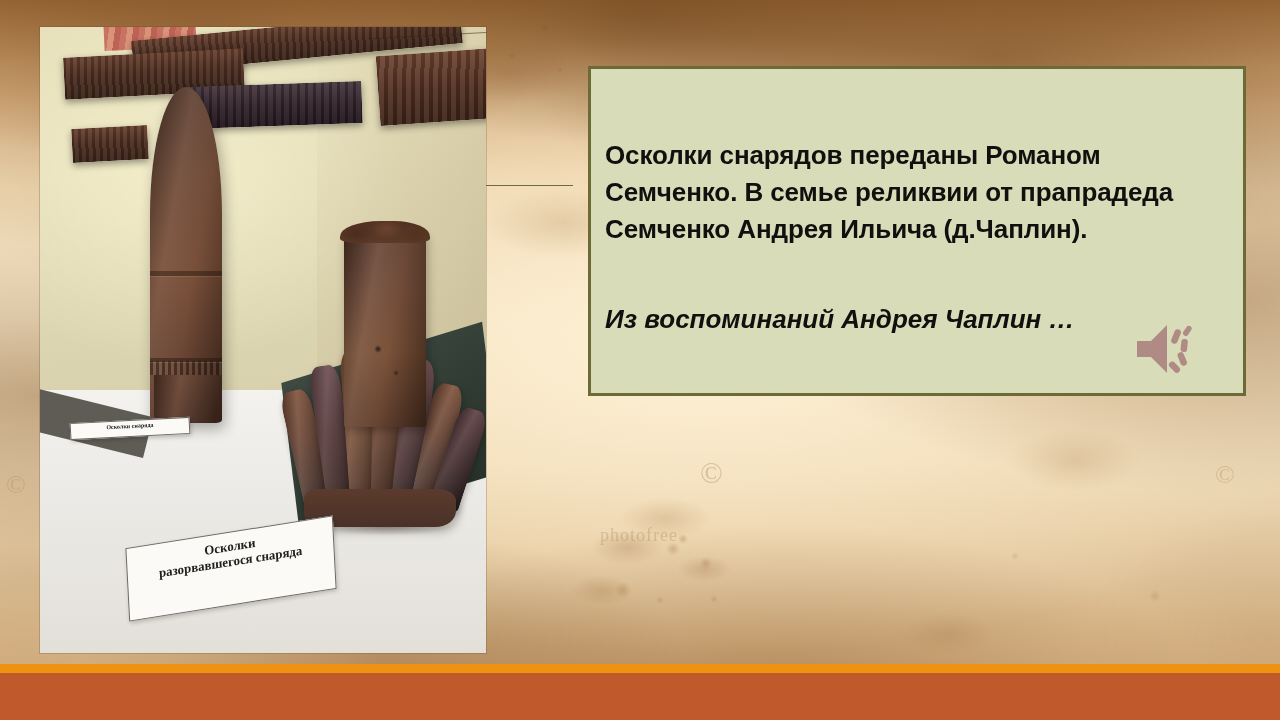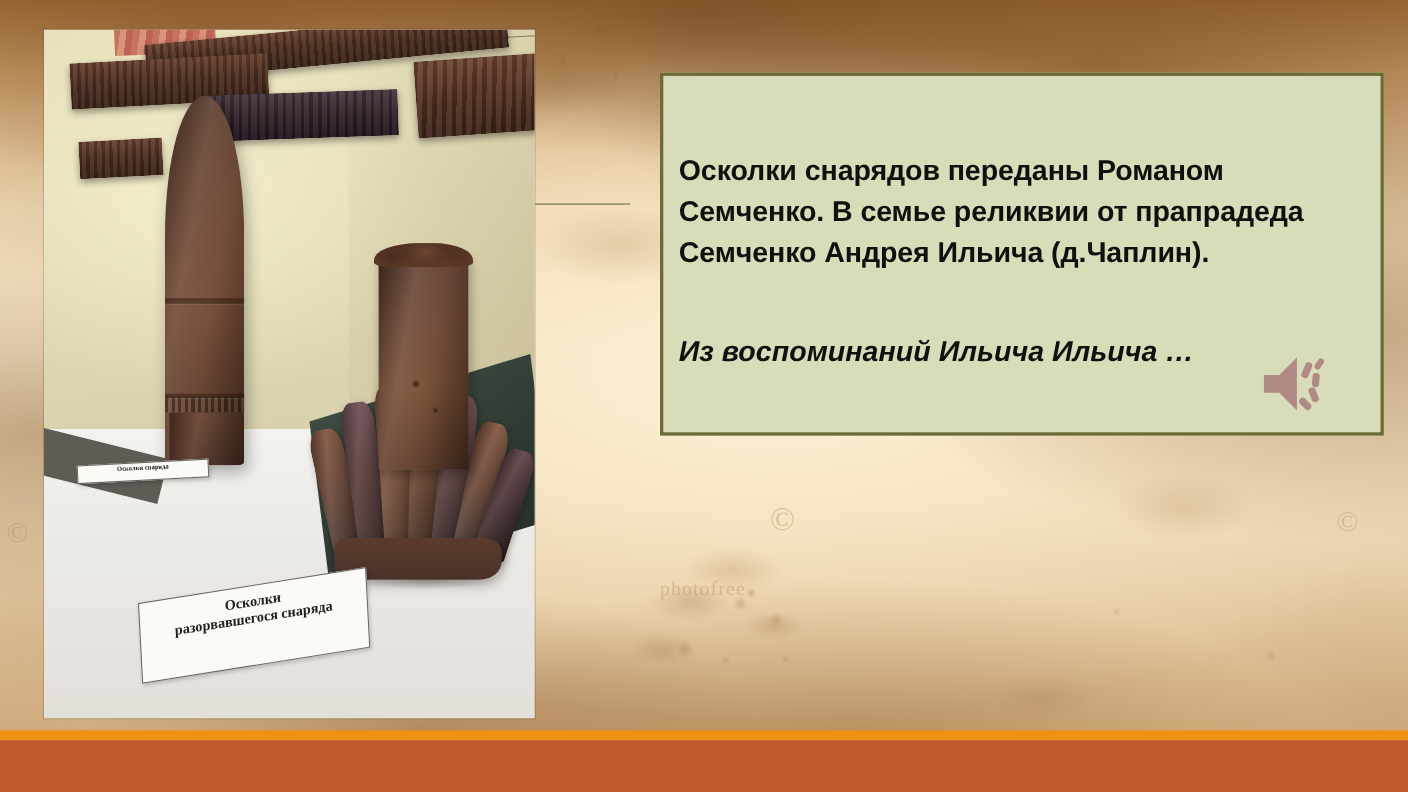--- a/index.html
+++ b/index.html
@@ -333,21 +333,21 @@
     width: 118px; height: 13px;
     font-size: 6px;
     padding-top: 2px;
     transform: rotate(-3deg);
     border-width: 1px;
   }
 
   
   .callout {
     position: absolute;
-    left: 600px;
+    left: 588px;
     top: 66px;
     width: 658px;
     height: 330px;
     background: #d9dcb8;
     border: 3px solid #4c1d95;
     box-sizing: border-box;
   }
   .callout-inner {
     position: absolute;
     left: 14px;
@@ -438,21 +438,21 @@
     <div class="ph-label ph-label-main">
       <div>Осколки</div>
       <div>разорвавшегося снаряда</div>
     </div>
     <div class="ph-label ph-label-small">Осколки снаряда</div>
   </div>
 
   <div class="callout" style="background: rgb(217, 220, 184); border-color: rgb(108, 107, 54);">
     <div class="callout-inner">
       <div class="para-1">Осколки снарядов переданы Романом Семченко. В семье реликвии от  прапрадеда Семченко Андрея Ильича (д.Чаплин).</div>
-      <div class="para-2">Из воспоминаний Ильича Ильича  …</div>
+      <div class="para-2">Из воспоминаний Андрея Чаплин  …</div>
     </div>
 
     <div class="speaker">
       <svg width="72" height="60" viewBox="0 0 72 60" aria-hidden="true">
         <g fill="#b08a84" stroke="none">
           <path d="M4 22 L18 22 L34 6 L34 54 L18 38 L4 38 Z"></path>
           <rect x="40" y="10" width="6.5" height="15" rx="3.2" transform="rotate(22 43 17)"></rect>
           <rect x="48" y="20" width="6.5" height="13" rx="3.2" transform="rotate(6 51 26)"></rect>
           <rect x="46" y="33" width="6.5" height="14" rx="3.2" transform="rotate(-22 49 40)"></rect>
           <rect x="38" y="42" width="6.5" height="13" rx="3.2" transform="rotate(-44 41 48)"></rect>

